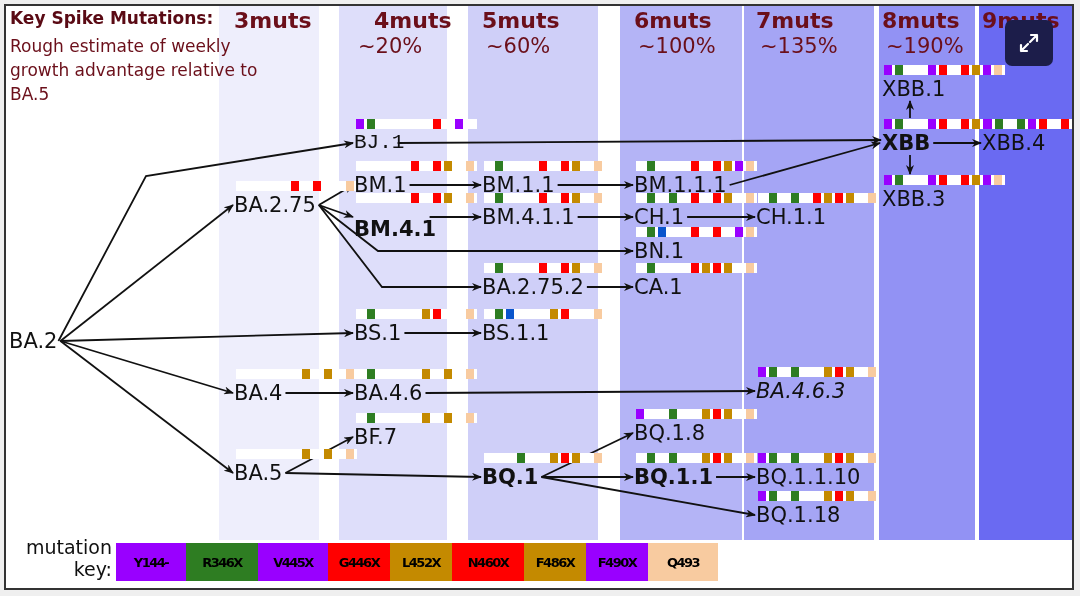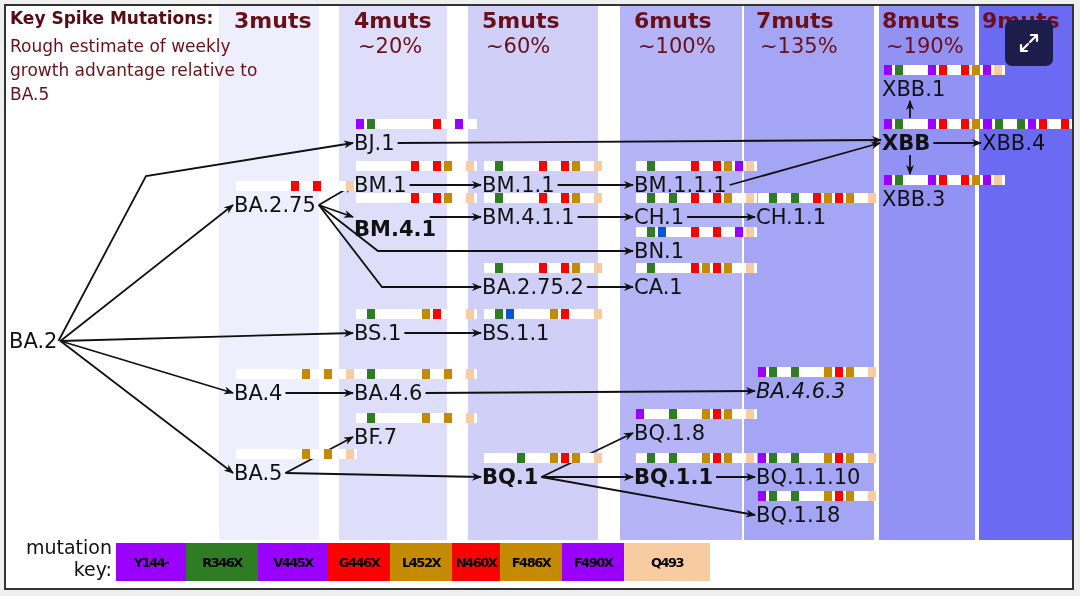--- a/index.html
+++ b/index.html
@@ -26,21 +26,21 @@
                 border-radius: 7px; display: flex; align-items: center; justify-content: center; cursor: pointer; }
 </style>
 </head>
 <body>
 
 <div id="frame">
   <div id="columns">
       <div class="col" style="left: 213px; width: 100px; background: rgb(238, 238, 252);"></div>
       <div class="col-head" style="left: 228px;">3muts</div>
       <div class="col" style="left: 333px; width: 108px; background: rgb(222, 222, 250);"></div>
-      <div class="col-head" style="left: 348px; text-align: center;">4muts</div>
+      <div class="col-head" style="left: 368px; text-align: center;">4muts</div>
       <div class="col-pct" style="left: 352px;">~20%</div>
       <div class="col" style="left: 462px; width: 130px; background: rgb(207, 207, 248);"></div>
       <div class="col-head" style="left: 476px;">5muts</div>
       <div class="col-pct" style="left: 480px;">~60%</div>
       <div class="col" style="left: 614px; width: 122px; background: rgb(180, 180, 246);"></div>
       <div class="col-head" style="left: 628px;">6muts</div>
       <div class="col-pct" style="left: 632px;">~100%</div>
       <div class="col" style="left: 738px; width: 130px; background: rgb(165, 165, 245);"></div>
       <div class="col-head" style="left: 750px;">7muts</div>
       <div class="col-pct" style="left: 754px;">~135%</div>
@@ -136,21 +136,21 @@
         <span style="background: rgb(255, 255, 255);"></span>
         <span style="background: rgb(255, 255, 255);"></span>
         <span style="background: rgb(255, 255, 255);"></span>
         <span style="background: rgb(255, 255, 255);"></span>
         <span style="background: rgb(255, 255, 255);"></span>
         <span style="background: rgb(255, 0, 0);"></span>
         <span style="background: rgb(255, 255, 255);"></span>
         <span style="background: rgb(153, 0, 255);"></span>
         <span style="background: rgb(255, 255, 255);"></span>
       </div>
-      <div class="node" style="left: 348px; top: 126px;">BJ.1</div>
+      <div class="node" style="left: 348px; top: 126px; font-family: Liberation Mono, monospace;">BJ.1</div>
       <div class="bar" style="left: 350px; top: 155px;">
         <span style="background: rgb(255, 255, 255);"></span>
         <span style="background: rgb(255, 255, 255);"></span>
         <span style="background: rgb(255, 255, 255);"></span>
         <span style="background: rgb(255, 255, 255);"></span>
         <span style="background: rgb(255, 255, 255);"></span>
         <span style="background: rgb(255, 0, 0);"></span>
         <span style="background: rgb(255, 255, 255);"></span>
         <span style="background: rgb(255, 0, 0);"></span>
         <span style="background: rgb(196, 138, 0);"></span>
@@ -486,24 +486,24 @@
   <div id="key-label">
     <div>mutation</div>
     <div>key:</div>
   </div>
   <div id="key">
       <div class="key-cell" style="background: rgb(153, 0, 255); width: 70px;">Y144-</div>
       <div class="key-cell" style="background: rgb(46, 125, 34); width: 72px;">R346X</div>
       <div class="key-cell" style="background: rgb(153, 0, 255); width: 70px;">V445X</div>
       <div class="key-cell" style="background: rgb(255, 0, 0); width: 62px;">G446X</div>
       <div class="key-cell" style="background: rgb(196, 138, 0); width: 62px;">L452X</div>
-      <div class="key-cell" style="background: rgb(255, 0, 0); width: 48px;">N460X</div>
+      <div class="key-cell" style="background: rgb(255, 0, 0); width: 72px;">N460X</div>
       <div class="key-cell" style="background: rgb(196, 138, 0); width: 62px;">F486X</div>
       <div class="key-cell" style="background: rgb(153, 0, 255); width: 62px;">F490X</div>
-      <div class="key-cell" style="background: rgb(248, 203, 160); width: 86px;">Q493</div>
+      <div class="key-cell" style="background: rgb(248, 203, 160); width: 70px;">Q493</div>
     </div>
 </div>
 
 <div id="expand-btn">
   <svg width="22" height="22" viewBox="0 0 22 22">
     <path d="M13 3 L19 3 L19 9 M19 3 L12 10 M9 19 L3 19 L3 13 M3 19 L10 12" stroke="#fff" stroke-width="2.2" fill="none" stroke-linecap="round" stroke-linejoin="round"></path>
   </svg>
 </div>
 
 </body></html>

